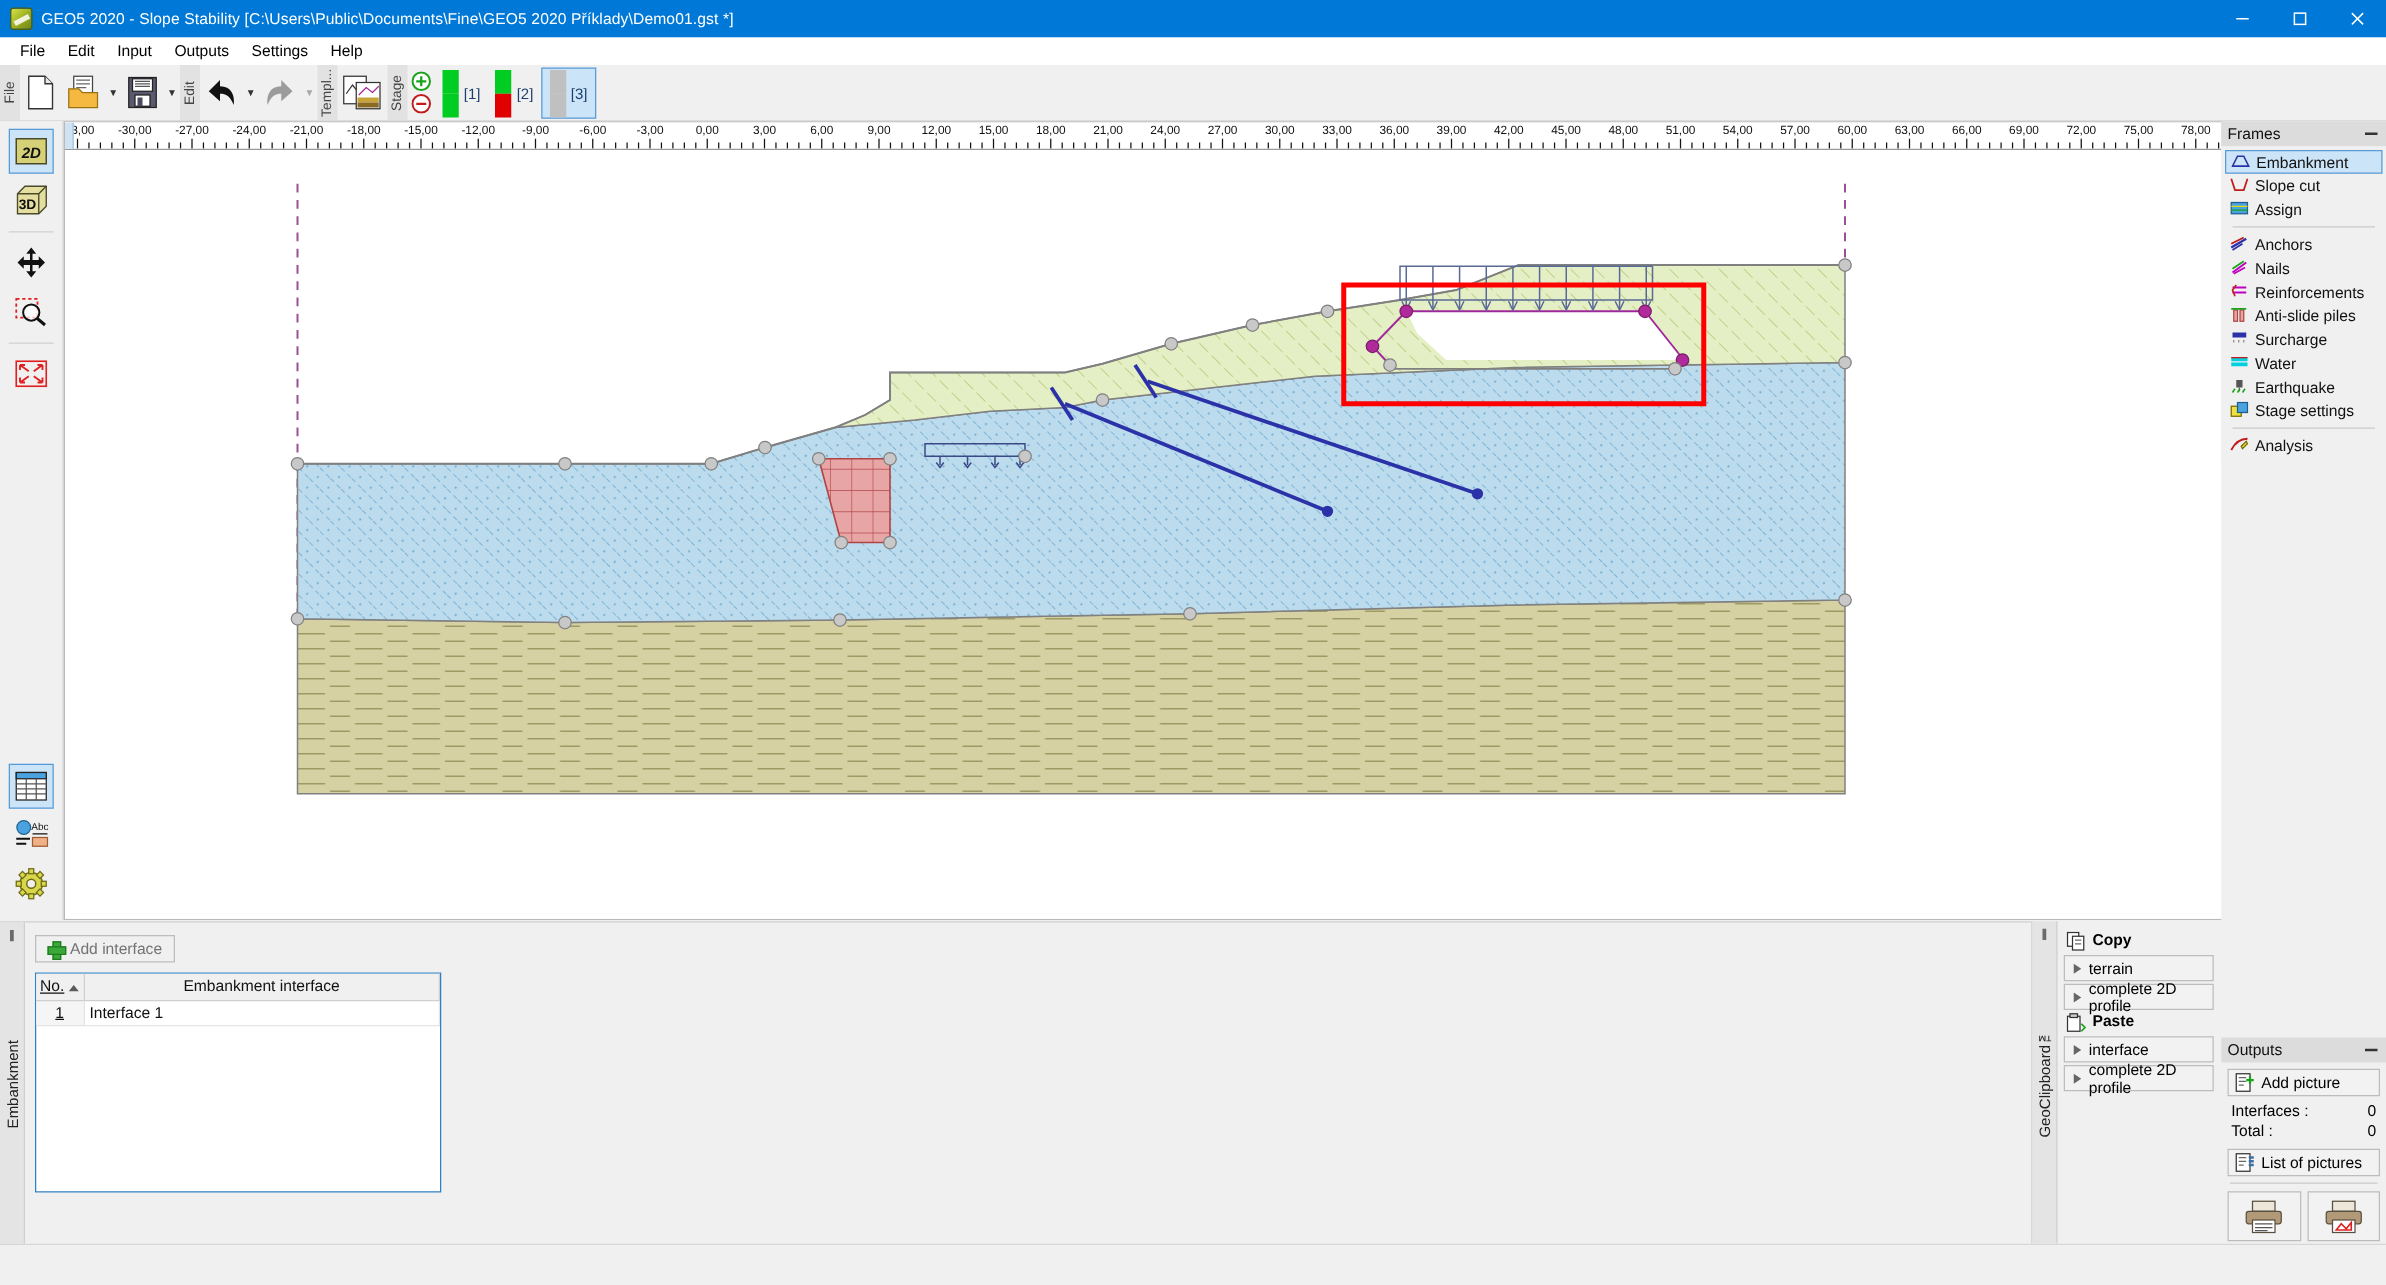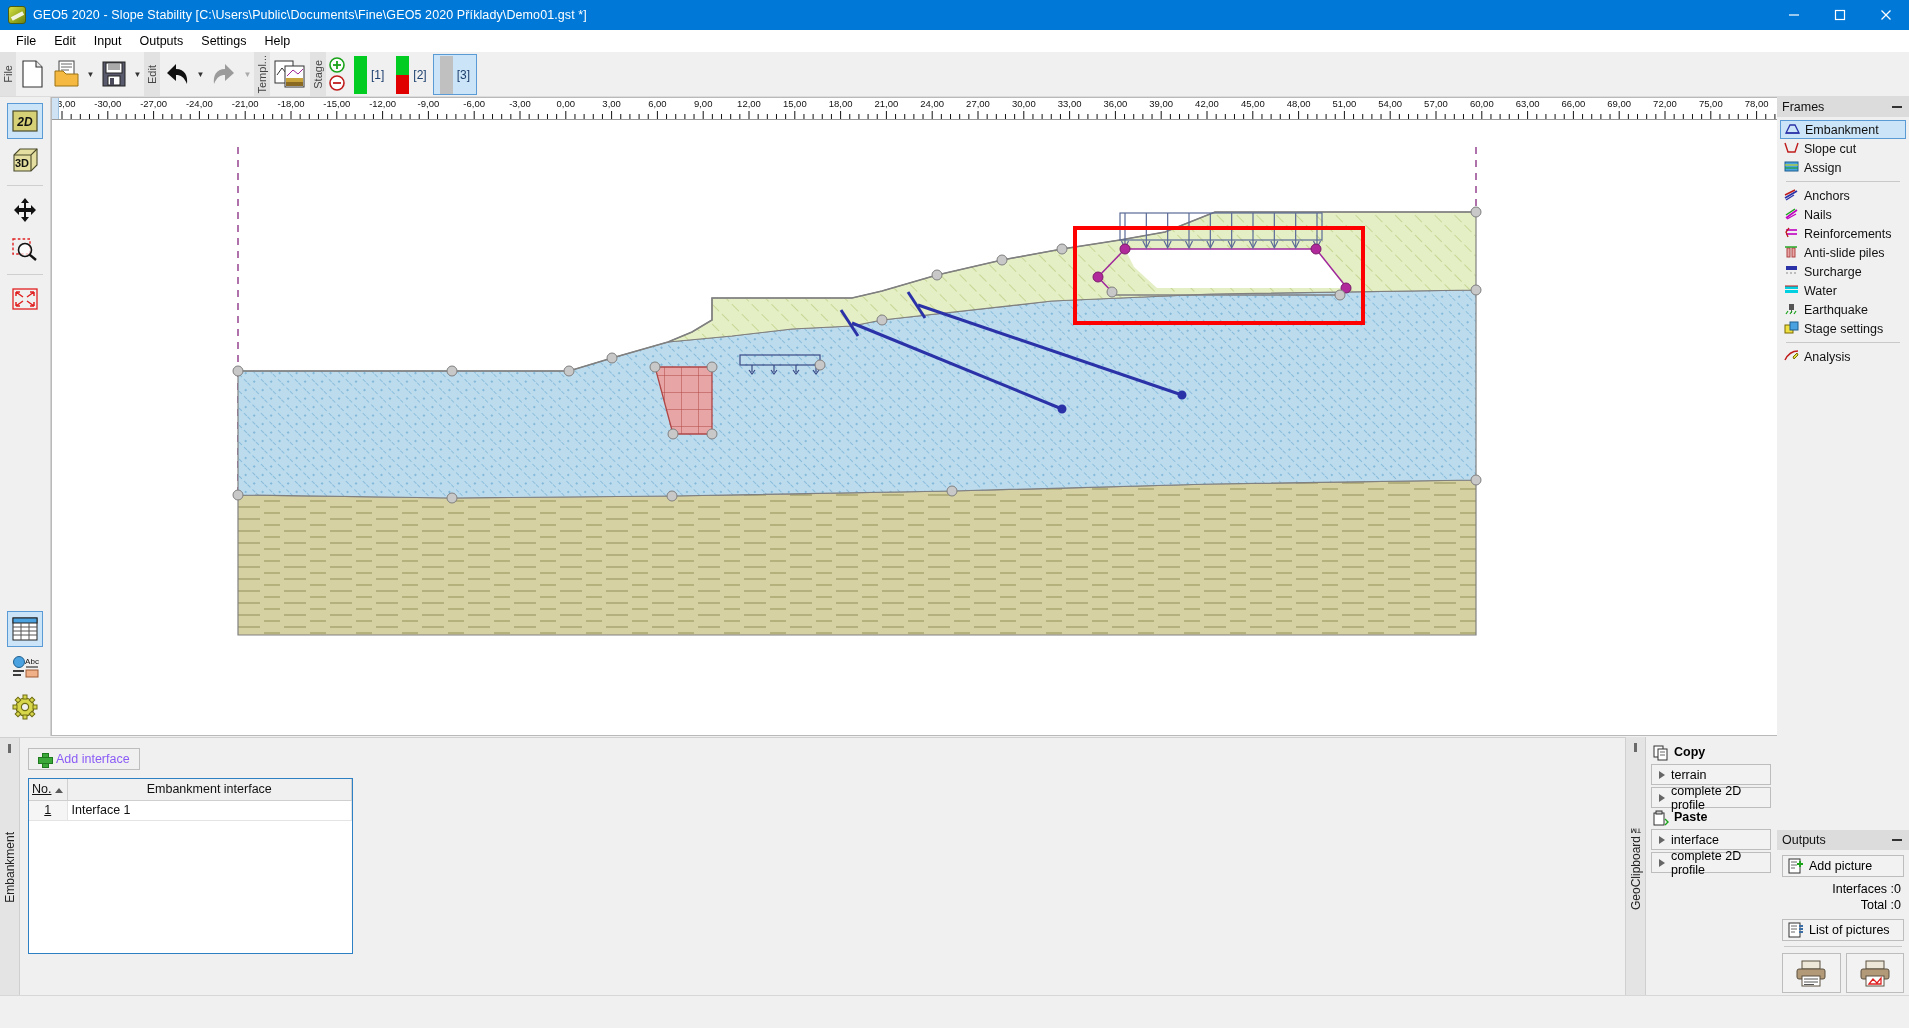--- a/index.html
+++ b/index.html
@@ -109,21 +109,21 @@
   .vtab {
     position: absolute; left: 0; top: 0; width: 20px; height: 258px;
     background: #e4e4e4; border-right: 1px solid #cfcfcf;
     display: flex; align-items: center; justify-content: center;
   }
   .vtab span { writing-mode: vertical-rl; transform: rotate(180deg); font-size: 12px; color: #222; }
   .vtab .grip { position: absolute; top: 6px; left: 8px; width: 3px; height: 9px; background: #6a6a6a; }
   .btn {
     display: inline-flex; align-items: center; gap: 5px;
     height: 22px; padding: 0 9px; background: #f0f0f0;
-    border: 1px solid #bdbdbd; font-size: 12.5px; color: #8b5cf6;
+    border: 1px solid #bdbdbd; font-size: 12.5px; color: #737373;
   }
   .addbtn { position: absolute; left: 28px; top: 10px; }
   .plus-ico { width: 13px; height: 13px; position: relative; flex:0 0 auto; }
   .plus-ico:before, .plus-ico:after {
     content: ""; position: absolute; background: #3aa93a; border: 1px solid #1f7a1f;
   }
   .plus-ico:before { left: 4px; top: 0; width: 5px; height: 13px; }
   .plus-ico:after { left: 0; top: 4px; width: 13px; height: 5px; }
 
   .tablebox {
@@ -178,21 +178,21 @@
   }
   .frame-item.sel { background: #cce4f7; border: 1px solid #5a9bd5; }
   .fsep { height: 1px; background: #c9c9c9; margin: 4px 6px; }
 
   .outputs { position: absolute; left: 0; bottom: 0; width: 132px; height: 165px; }
   .out-body { padding: 5px 5px 0 5px; }
   .out-btn {
     display: flex; align-items: center; gap: 5px; width: 100%; height: 22px;
     border: 1px solid #bdbdbd; background: #f2f2f2; font-size: 12.5px; padding-left: 5px; margin-bottom: 4px;
   }
-  .out-row { display: flex; justify-content: flex-end; font-size: 12.5px; padding: 0 3px; line-height: 16px; }
+  .out-row { display: flex; justify-content: space-between; font-size: 12.5px; padding: 0 3px; line-height: 16px; }
   .printrow { display: flex; gap: 5px; margin: 6px 0 5px 0; }
   .printbtn {
     flex: 1; height: 40px; border: 1px solid #bdbdbd; background: #f2f2f2;
     display: flex; align-items: center; justify-content: center;
   }
   .osep { height: 1px; background: #c9c9c9; margin: 5px 2px; }
 </style>
 </head>
 <body>
 

